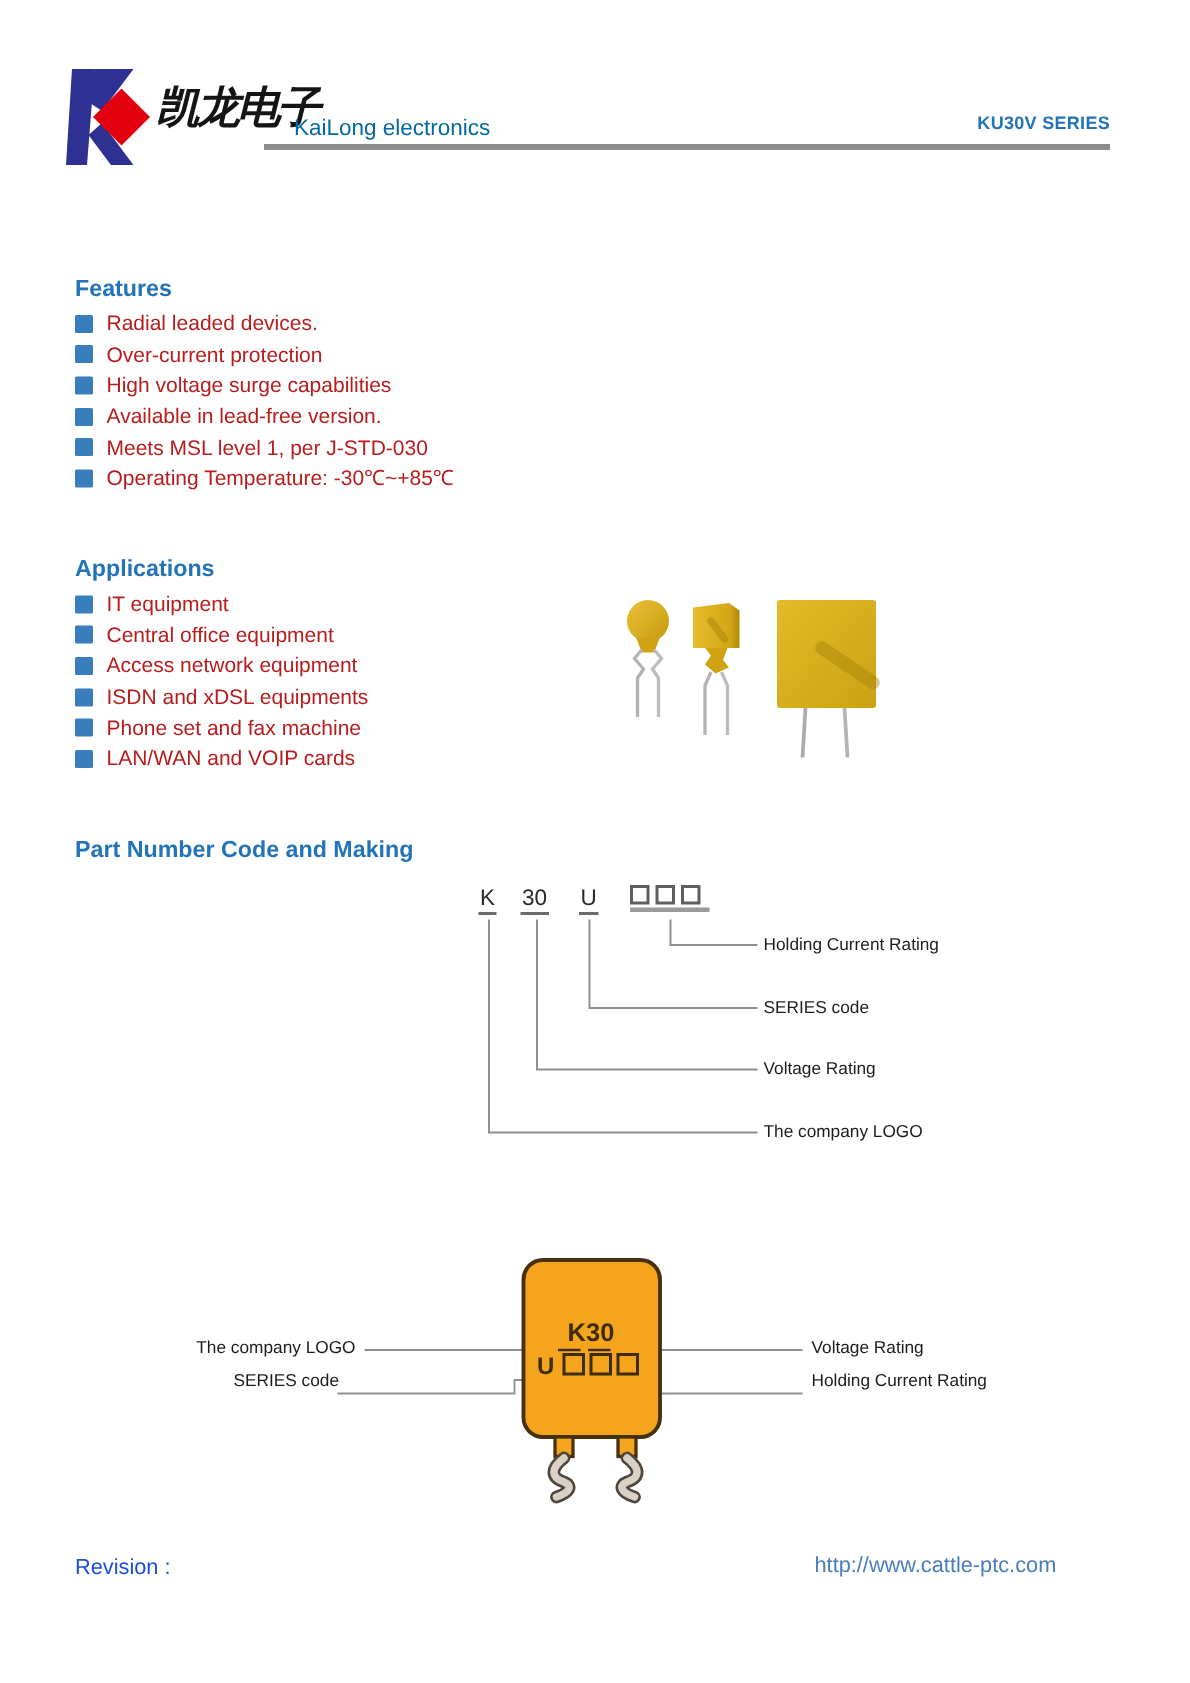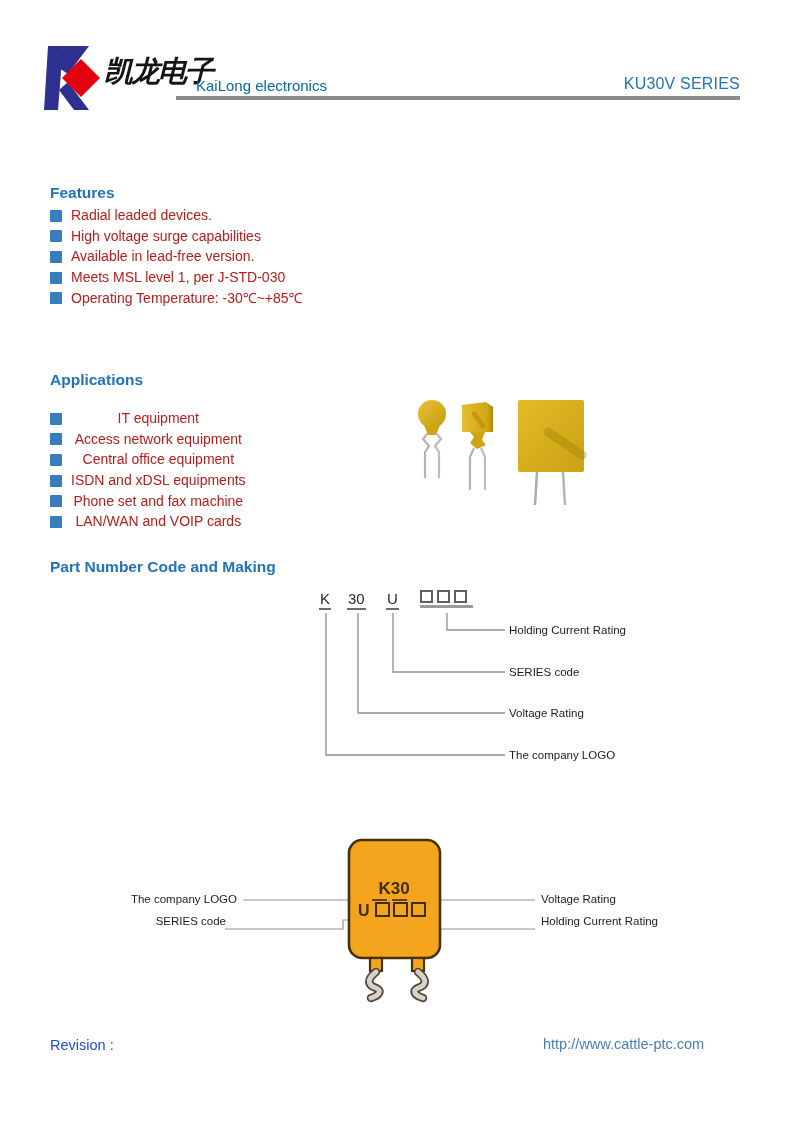--- a/index.html
+++ b/index.html
@@ -13,21 +13,21 @@
   #logo-mark { position:absolute; left:44px; top:46px; }
   #logo-cn {
     position:absolute; left:104px; top:52px; width:96px;
     font-family:"DejaVu Serif", serif; font-weight:bold; font-style:italic;
     font-size:29px; letter-spacing:-2px; color:#151515; white-space:nowrap;
   }
   #logo-en {
     position:absolute; left:196px; top:77px; font-size:15px; color:#0369a1;
   }
   #series-label {
-    position:absolute; right:53px; top:75px; font-size:16px; font-weight:normal;
+    position:absolute; right:53px; top:75px; font-size:12px; font-weight:bold;
     color:#2273b9; letter-spacing:0.2px;
   }
   #header-rule {
     position:absolute; left:176px; top:96px; width:564px; height:4px;
     background:#8c8c8c;
   }
   #doc-title {
     position:absolute; left:0; top:110px; width:793px; text-align:center;
     font-size:17.5px; font-weight:bold; color:#2273b9;
   }
@@ -86,31 +86,32 @@
     <polygon points="37,13 56,32 37,51 18,32" fill="#e3000f"></polygon>
   </svg>
   <div id="logo-cn">凯龙电子</div>
   <div id="logo-en">KaiLong electronics</div>
   <div id="series-label">KU30V SERIES</div>
   <div id="header-rule"></div>
 
   <div class="section-heading" style="top:184px;">Features</div>
   <ul class="bullet-list" style="top:205px;">
     <li><span class="sq"></span><span>Radial leaded devices.</span></li>
+    <li><span class="sq"></span><span>Over-current protection</span></li>
     <li><span class="sq"></span><span>High voltage surge capabilities</span></li>
     <li><span class="sq"></span><span>Available in lead-free version.</span></li>
     <li><span class="sq"></span><span>Meets MSL level 1, per J-STD-030</span></li>
     <li><span class="sq"></span><span>Operating Temperature: -30℃~+85℃</span></li>
   </ul>
 
   <div class="section-heading" style="top:371px;">Applications</div>
-  <ul class="bullet-list" style="top:408px;text-align:center;">
+  <ul class="bullet-list" style="top:392px;">
     <li><span class="sq"></span><span>IT equipment</span></li>
+    <li><span class="sq"></span><span>Central office equipment</span></li>
     <li><span class="sq"></span><span>Access network equipment</span></li>
-    <li><span class="sq"></span><span>Central office equipment</span></li>
     <li><span class="sq"></span><span>ISDN and xDSL equipments</span></li>
     <li><span class="sq"></span><span>Phone set and fax machine</span></li>
     <li><span class="sq"></span><span>LAN/WAN and VOIP cards</span></li>
   </ul>
 
   <svg style="left:398px; top:392px;" width="200" height="128" viewBox="0 0 200 128">
     <defs>
       <linearGradient id="gy1" x1="0" y1="0" x2="1" y2="1">
         <stop offset="0" stop-color="#e9c136"></stop>
           <stop offset="1" stop-color="#c79b10"></stop>

